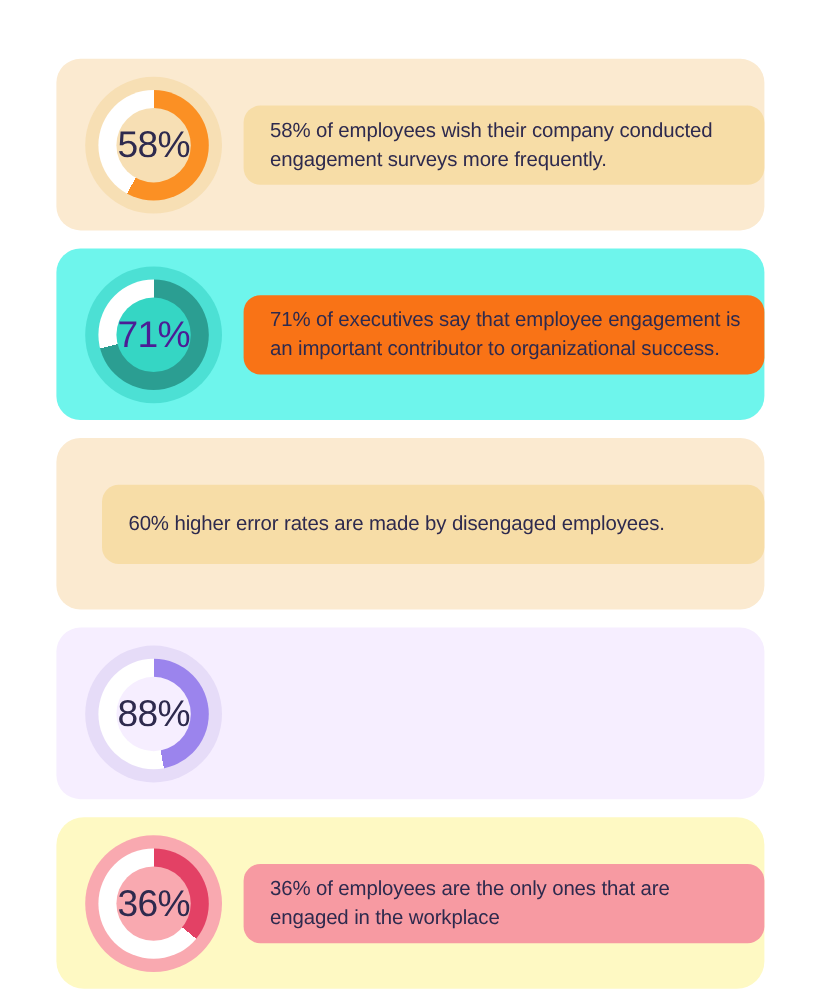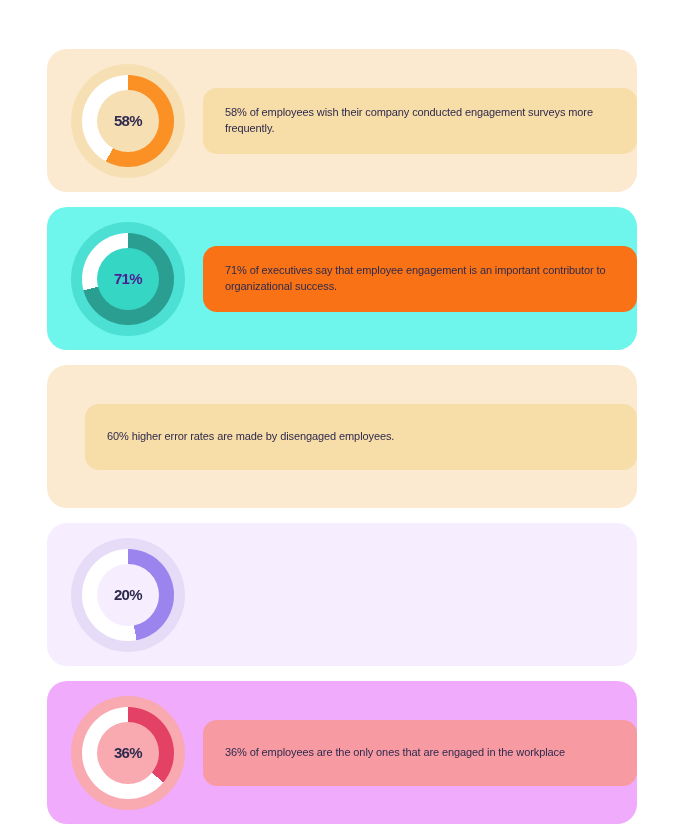--- a/index.html
+++ b/index.html
@@ -63,42 +63,42 @@
     left: 26px;
     top: 26px;
     width: 62px;
     height: 62px;
     border-radius: 50%;
     display: flex;
     align-items: center;
     justify-content: center;
   }
   .donut-value {
-    font-size: 15px;
-    font-weight: bold;
+    font-size: 31px;
+    font-weight: normal;
     color: #2e2a4e;
     letter-spacing: -0.6px;
     line-height: 1;
     white-space: nowrap;
     text-align: right;
   }
 
   
   .text-pill {
     box-sizing: border-box;
     margin-left: 18px;
     height: 66px;
     border-radius: 14px;
     display: flex;
     align-items: center;
     padding: 0 18px 0 22px;
     flex: 1 1 auto;
   }
   .pill-text {
-    font-size: 11px;
+    font-size: 17px;
     line-height: 1.38;
     color: #2e2a4e;
     font-weight: 500;
     letter-spacing: -0.1px;
   }
 </style>
 </head>
 <body>
 
 <div id="infographic">
@@ -129,25 +129,25 @@
     <div class="stat-card" style="background: rgb(251, 234, 208);">
       <div class="text-pill" style="background: rgb(247, 221, 167);">
         <span class="pill-text" style="color: rgb(46, 42, 78);">60% higher error rates are made by disengaged employees.</span>
       </div>
     </div>
     <div class="stat-card" style="background: rgb(246, 238, 255);">
       <div class="donut-wrap">
         <div class="donut-halo" style="background: rgb(230, 220, 248);"></div>
         <div class="donut-ring" style="background: conic-gradient(rgb(155, 132, 237) 0deg, rgb(155, 132, 237) 169.2deg, rgb(255, 255, 255) 169.2deg, rgb(255, 255, 255) 360deg);"></div>
         <div class="donut-hole" style="background: rgb(246, 238, 255);">
-          <span class="donut-value" style="color: rgb(46, 42, 78);">20%</span>
+          <span class="donut-value" style="color: rgb(46, 42, 78);">88%</span>
         </div>
       </div>
     </div>
-    <div class="stat-card" style="background: #f0abfc;">
+    <div class="stat-card" style="background: #fef9c3; border-radius: 23px;">
       <div class="donut-wrap">
         <div class="donut-halo" style="background: rgb(249, 169, 176);"></div>
         <div class="donut-ring" style="background: conic-gradient(rgb(227, 65, 101) 0deg, rgb(227, 65, 101) 129.6deg, rgb(255, 255, 255) 129.6deg, rgb(255, 255, 255) 360deg);"></div>
         <div class="donut-hole" style="background: rgb(249, 169, 176);">
           <span class="donut-value" style="color: rgb(46, 42, 78);">36%</span>
         </div>
       </div>
       <div class="text-pill" style="background: rgb(247, 154, 162);">
         <span class="pill-text" style="color: rgb(46, 42, 78);">36% of employees are the only ones that are engaged in the workplace</span>
       </div>

